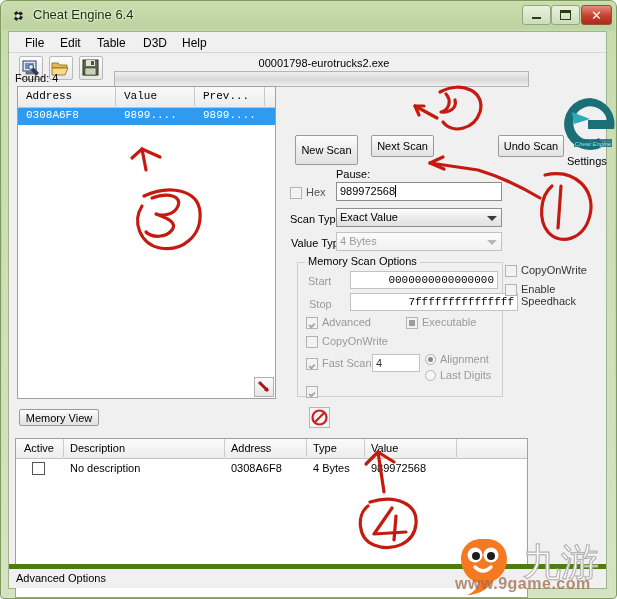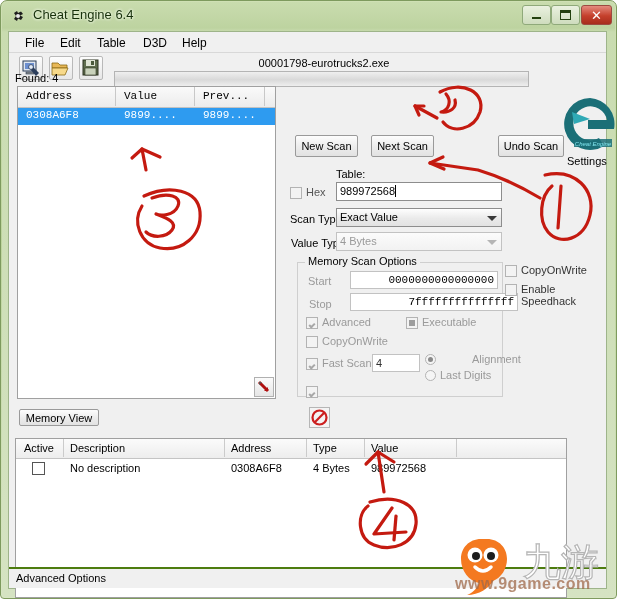--- a/index.html
+++ b/index.html
@@ -129,21 +129,21 @@
   }
 
   
   .btn{
     position:absolute;box-sizing:border-box;
     border:1px solid #9a9a9a;border-radius:2px;
     background:linear-gradient(to bottom,#fdfdfd,#ededed 50%,#e2e2e2);
     font-size:11px;color:#000;text-align:center;cursor:default;
     display:flex;align-items:center;justify-content:center;
   }
-  #btn-newscan{left:286px;top:103px;width:63px;height:22px;}
+  #btn-newscan{left:286px;top:103px;width:63px;height:30px;}
   #btn-nextscan{left:362px;top:103px;width:63px;height:22px;}
   #btn-undoscan{left:489px;top:103px;width:66px;height:22px;}
 
   #ce-logo{position:absolute;left:551px;top:62px;width:60px;height:60px;}
   #settings-label{position:absolute;left:558px;top:123px;font-size:11px;}
 
   #value-label{position:absolute;left:327px;top:136px;font-size:11px;}
   #hex-check{
     position:absolute;left:281px;top:155px;width:12px;height:12px;box-sizing:border-box;
     border:1px solid #b3b3b3;background:#f3f3f3;
@@ -212,55 +212,55 @@
     position:absolute;left:363px;top:322px;width:48px;height:18px;box-sizing:border-box;
     border:1px solid #c2c2c2;background:#fff;font-size:11px;padding:2px 3px;color:#333;
   }
   .radio{
     position:absolute;width:11px;height:11px;box-sizing:border-box;
     border:1px solid #b3b3b3;border-radius:50%;background:#f5f5f5;
   }
   .radio.on::after{
     content:"";position:absolute;left:2px;top:2px;width:5px;height:5px;border-radius:50%;background:#8a8a8a;
   }
-  #align-radio{left:416px;top:322px;}  #align-lbl{left:431px;top:321px;margin-left:32px;}
+  #align-radio{left:416px;top:322px;}  #align-lbl{left:431px;top:321px;}
   #lastd-radio{left:416px;top:338px;}  #lastd-lbl{left:431px;top:337px;}
   #pause-cb{left:297px;top:354px;}     #pause-lbl{left:313px;top:353px;}
 
   #unrand-cb{left:496px;top:233px;}    #unrand-lbl{left:512px;top:232px;color:#333;}
   #speed-cb{left:496px;top:252px;}     #speed-lbl{left:512px;top:251px;color:#333;}
 
   
   #memview-btn{left:10px;top:377px;width:80px;height:17px;}
   #addaddr-btn{left:487px;top:377px;width:112px;height:17px;}
   #noentry-icon{position:absolute;left:300px;top:375px;width:21px;height:21px;}
 
   
   #addr-table{
-    position:absolute;left:6px;top:406px;width:552px;height:160px;
+    position:absolute;left:6px;top:406px;width:513px;height:160px;
     box-sizing:border-box;border:1px solid #a0a0a0;background:#fff;text-align:center;
   }
   #addr-head{
     position:absolute;left:0;top:0;width:100%;height:19px;
     background:linear-gradient(to bottom,#fbfbfb,#ededed);
     border-bottom:1px solid #c4c4c4;
   }
   .ah-cell{position:absolute;top:3px;font-size:11px;color:#000;}
   .ah-sep{position:absolute;top:0;width:1px;height:18px;background:#cbcbcb;}
   #addr-row{position:absolute;left:0;top:20px;width:100%;height:20px;}
   .ar-cell{position:absolute;top:3px;font-size:11px;color:#000;}
   #active-cb{
     position:absolute;left:16px;top:23px;width:13px;height:13px;box-sizing:border-box;
     border:1px solid #555;background:#fff;
   }
 
   
   #statusbar{
     position:absolute;left:0;bottom:0;width:100%;height:19px;
-    background:#f0f0f0;border-top:2px solid #4d7c0f;
+    background:#f0f0f0;border-top:5px solid #4d7c0f;
   }
   #adv-opt{position:absolute;left:7px;top:3px;font-size:11px;}
 
   
   #annots{position:absolute;left:0;top:0;width:617px;height:599px;pointer-events:none;}
 
   
   #watermark{
     position:absolute;left:441px;top:521px;width:176px;height:78px;
     pointer-events:none;
@@ -371,21 +371,21 @@
     <svg id="ce-logo" viewBox="0 0 60 60">
       <g fill="#1b6f77">
         <path d="M30 4 a26 26 0 1 0 14 48 l-5-8 a17 17 0 1 1 8-18 H28 v9 h26 a26 26 0 0 0 -24 -31 z"></path>
       </g>
       <path d="M12 18 L30 25 L14 30 Z" fill="#2fa9b5"></path>
       <rect x="14" y="45" width="38" height="8" fill="#1b6f77" opacity=".85"></rect>
       <text x="33" y="52" font-size="6" fill="#7fe3ec" text-anchor="middle" font-family="Liberation Sans, sans-serif" font-style="italic">Cheat Engine</text>
     </svg>
     <div id="settings-label">Settings</div>
 
-    <div id="value-label">Table:</div>
+    <div id="value-label">Pause:</div>
     <div class="cbx" id="hex-check"></div>
     <div id="hex-label">Hex</div>
     <div id="value-input">
       <span>989972568</span><span style="border-left:1px solid #000;">&nbsp;</span>
     </div>
 
     <div class="cmb-label" id="scantype-label">Scan Type</div>
     <div class="combo" id="scantype-combo">
       <span>Exact Value</span>
       <span class="combo-arrow"></span>

